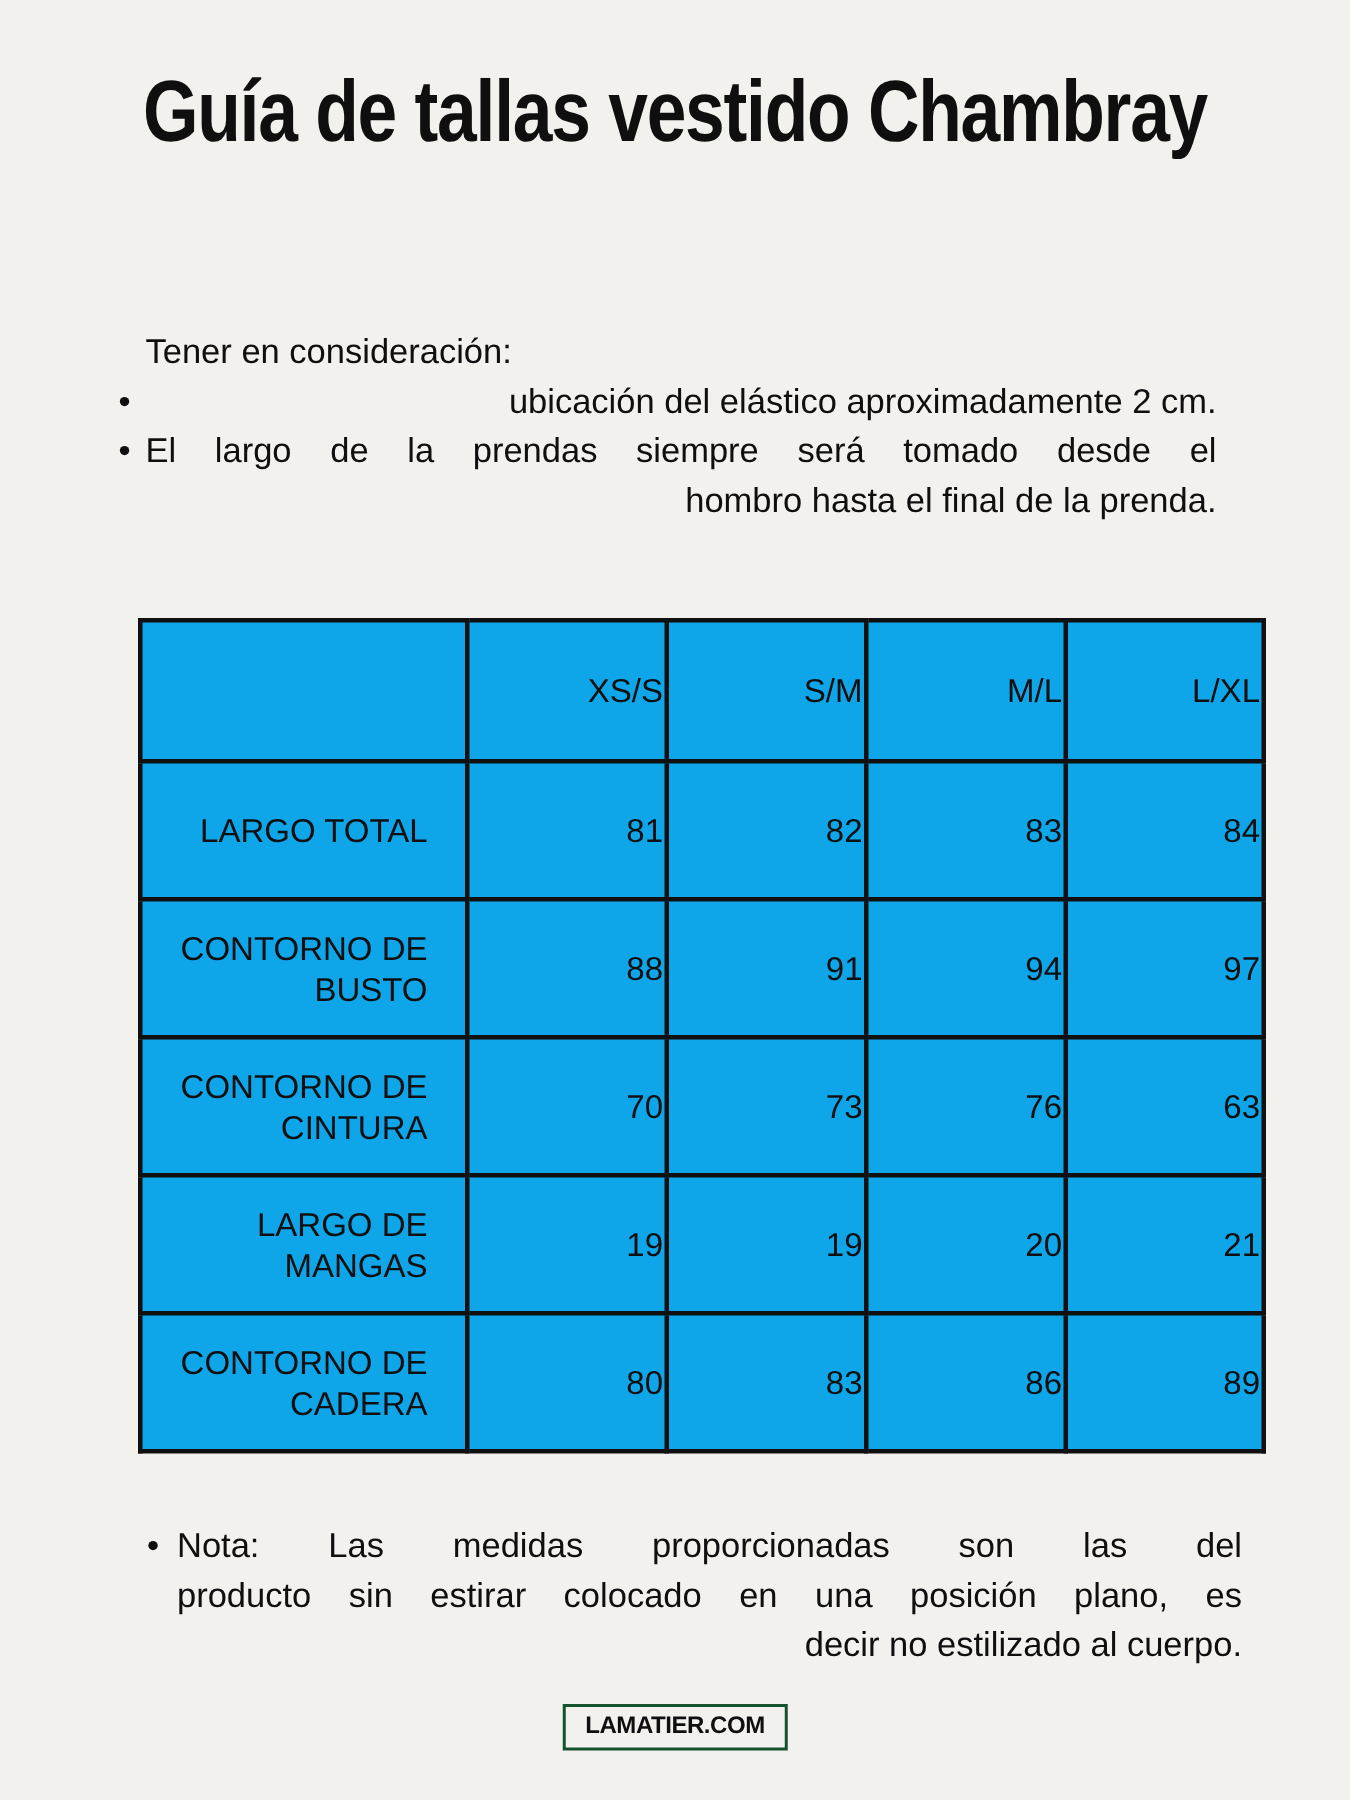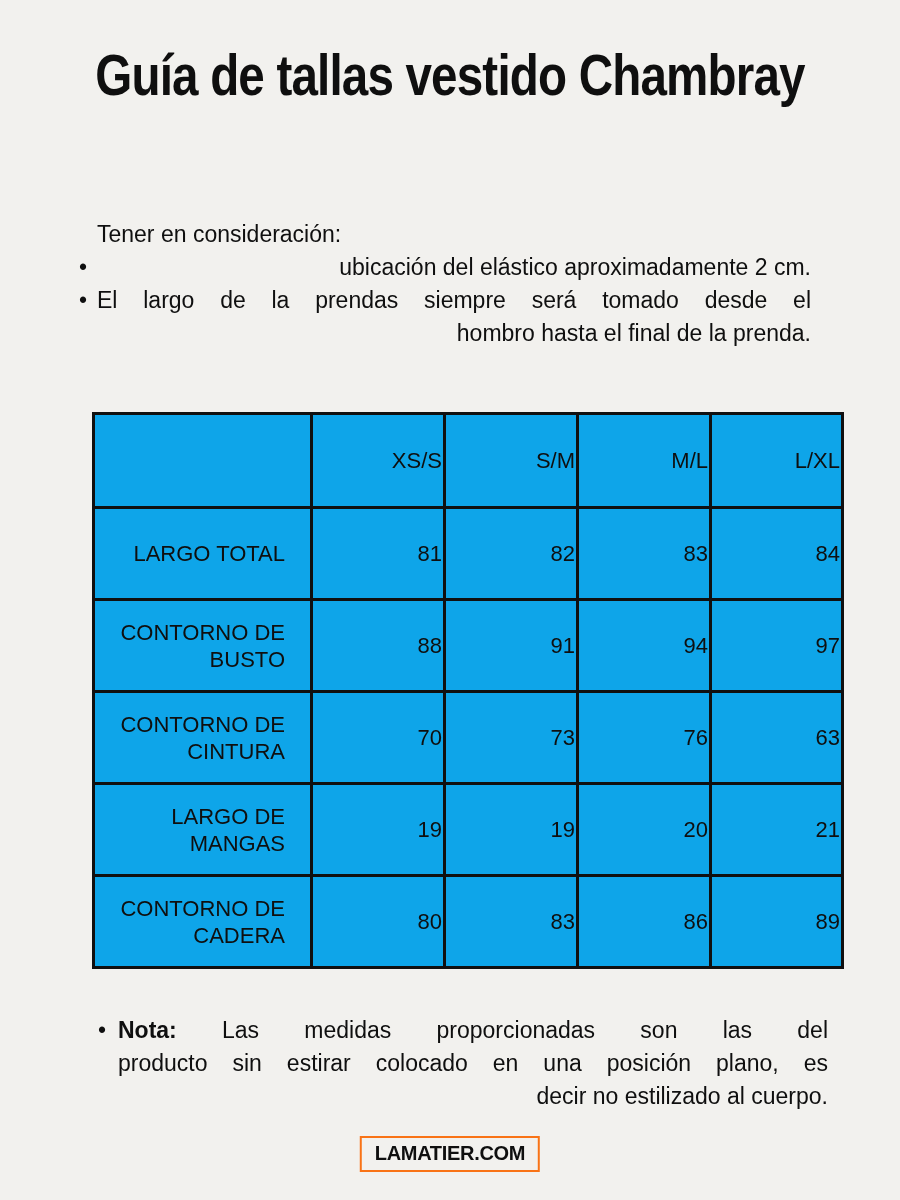--- a/index.html
+++ b/index.html
@@ -94,31 +94,31 @@
   
   .note {
     position: absolute;
     left: 118px;
     top: 1014px;
     width: 710px;
     font-size: 23px;
     line-height: 33px;
   }
   .note .dot { left: -20px; }
-  .bold { font-weight: bold; }
+  .bold { font-weight: normal; }
 
   
   .footer-box {
     position: absolute;
     top: 1136px;
     left: 50%;
     transform: translateX(-50%);
-    border: 2px solid #f97316;
+    border: 2px solid #14532d;
     padding: 4px 13px 5px 13px;
-    font-size: 20px;
+    font-size: 16px;
     font-weight: bold;
     letter-spacing: -0.3px;
     white-space: nowrap;
     background: #f2f1ee;
     text-align: right;
   }
 </style>
 </head>
 <body>
 

